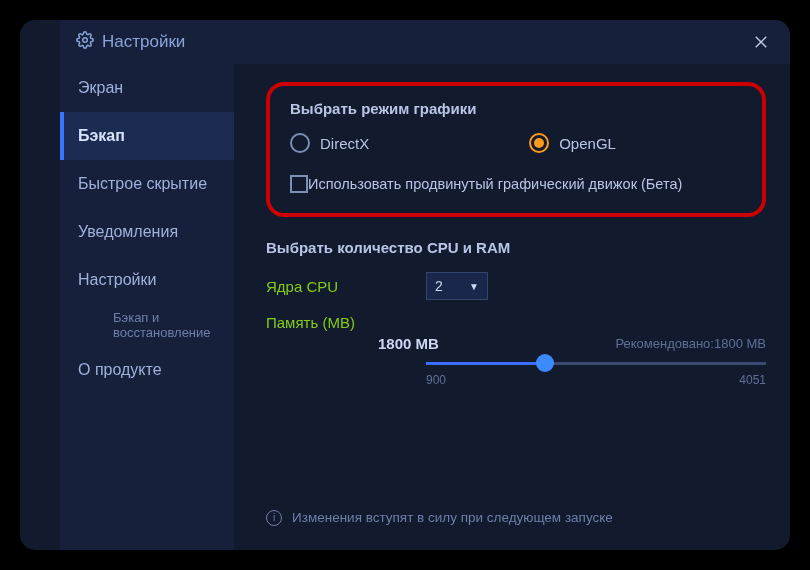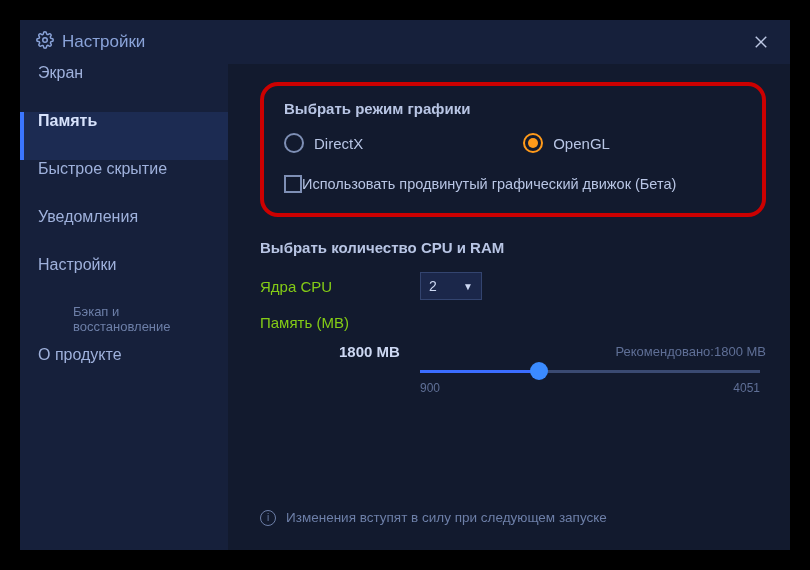--- a/index.html
+++ b/index.html
@@ -1,42 +1,42 @@
 <!DOCTYPE html>
 <html><head>
 <meta charset="utf-8">
 <style>
 * { margin: 0; padding: 0; box-sizing: border-box; font-family: "Segoe UI", Arial, sans-serif; }
 body { background: #000; display: flex; align-items: center; justify-content: center; width: 810px; height: 570px; }
-.window { width: 770px; height: 530px; background: #121a2e; border-radius: 0; overflow: hidden; position: relative; }
+.window { width: 770px; height: 530px; background: #121a2e; border-radius: 15px; overflow: hidden; position: relative; padding-left: 40px; }
 .titlebar { height: 44px; display: flex; align-items: center; justify-content: space-between; padding: 0 16px; color: #8aa3d9; background: #16203b; }
 .titlebar .left { display: flex; align-items: center; gap: 8px; font-size: 17px; }
 .titlebar .close { width: 26px; height: 26px; display: flex; align-items: center; justify-content: center; color: #bcc7e4; cursor: pointer; }
 .body { display: flex; height: calc(100% - 44px); }
 .sidebar { width: 208px; background: #16203b; display: flex; flex-direction: column; }
-.sidebar .item { height: 48px; display: flex; padding: 0 18px; color: #9fb1dc; font-size: 16px; cursor: pointer; }
+.sidebar .item { height: 48px; display: flex; align-items: center; padding: 0 18px; color: #9fb1dc; font-size: 16px; cursor: pointer; }
 .sidebar .item.active { background: #1c2b52; color: #d7e2fb; border-left: 4px solid #3b76ff; padding-left: 14px; font-weight: 600; }
 .sidebar .item.small { font-size: 13px; color: #6d7fa8; height: 42px; margin-left: 35px; }
 .main { flex: 1; padding: 18px 24px 18px 32px; color: #aab8dc; position: relative; }
 .highlight { border: 4px solid #cc0000; border-radius: 18px; padding: 14px 20px 20px 20px; margin-bottom: 22px; }
 .sect-title { font-size: 15px; color: #b8c5e4; margin-bottom: 16px; font-weight: 600; }
 .radio-row { display: flex; gap: 160px; margin-bottom: 22px; }
 .radio { display: flex; align-items: center; gap: 10px; cursor: pointer; }
 .radio .circle { width: 20px; height: 20px; border: 2px solid #7e8fb5; border-radius: 50%; display: flex; align-items: center; justify-content: center; }
 .radio.selected .circle { border-color: #ff9a1a; }
 .radio.selected .circle::after { content: ""; width: 10px; height: 10px; background: #ff9a1a; border-radius: 50%; }
 .radio-label { font-size: 15px; color: #b8c5e4; }
 .checkbox-row { display: flex; align-items: center; gap: 0; cursor: pointer; }
 .box { width: 18px; height: 18px; border: 2px solid #7e8fb5; }
 .cb-label { font-size: 14.5px; color: #b8c5e4; }
 .row { display: flex; align-items: center; margin-bottom: 14px; }
 .row .label { width: 160px; font-size: 15px; color: #84cc16; }
 .select { width: 62px; height: 28px; background: #1b274a; border: 1px solid #33446f; color: #cdd8f2; display: flex; align-items: center; justify-content: space-between; padding: 0 8px; font-size: 14px; cursor: pointer; }
 .select .caret { font-size: 10px; }
-.slider-head { display: flex; align-items: center; justify-content: space-between; margin-left: 79px; margin-bottom: 10px; }
+.slider-head { display: flex; align-items: center; justify-content: space-between; margin-left: 112px; margin-bottom: 10px; }
 .slider-head .val { color: #cdd8f2; font-size: 15px; font-weight: 600; }
 .slider-head .recommended { color: #5f6f96; font-size: 13px; }
 .slider-wrap { margin-left: 160px; position: relative; }
 .track { height: 3px; background: #3a4a72; width: 340px; position: relative; }
 .fill { height: 3px; background: #3b6dff; width: 35%; position: absolute; left: 0; top: 0; }
 .thumb { width: 18px; height: 18px; background: #3b8bff; border-radius: 50%; position: absolute; top: -8px; left: calc(35% - 9px); cursor: grab; }
 .slider-minmax { display: flex; justify-content: space-between; width: 340px; margin-top: 8px; font-size: 12px; color: #5f6f96; }
 .note { position: absolute; bottom: 22px; left: 32px; display: flex; align-items: flex-start; gap: 10px; color: #6d7fa8; font-size: 13.5px; max-width: 400px; line-height: 1.5; }
 .note .icon { width: 16px; height: 16px; border: 1.5px solid #6d7fa8; border-radius: 50%; display: flex; align-items: center; justify-content: center; font-size: 10px; flex-shrink: 0; margin-top: 2px; }
 </style>
@@ -62,21 +62,21 @@
         </svg>
     </div>
   </div>
 
   <div class="body">
     <div class="sidebar">
       <div class="item">
           <span>Экран</span>
         </div>
       <div class="item active">
-          <span>Память</span>
+          <span>Бэкап</span>
         </div>
       <div class="item">
           <span>Быстрое скрытие</span>
         </div>
       <div class="item">
           <span>Уведомления</span>
         </div>
       <div class="item">
           <span>Настройки</span>
         </div>
@@ -111,21 +111,21 @@
       <div class="sect-title">Выбрать количество CPU и RAM</div>
 
       <div class="row">
         <div class="label">Ядра CPU</div>
         <div class="select">
           <span>2</span>
           <span class="caret">▼</span>
         </div>
       </div>
 
-      <div class="row" style="margin-bottom:12px;">
+      <div class="row" style="margin-bottom:4px;">
         <div class="label">Память (MB)</div>
       </div>
 
       <div class="slider-head">
         <span class="val">1800 MB</span>
         <span class="recommended">Рекомендовано:1800 MB</span>
       </div>
 
       <div class="slider-wrap">
         <div class="track">

